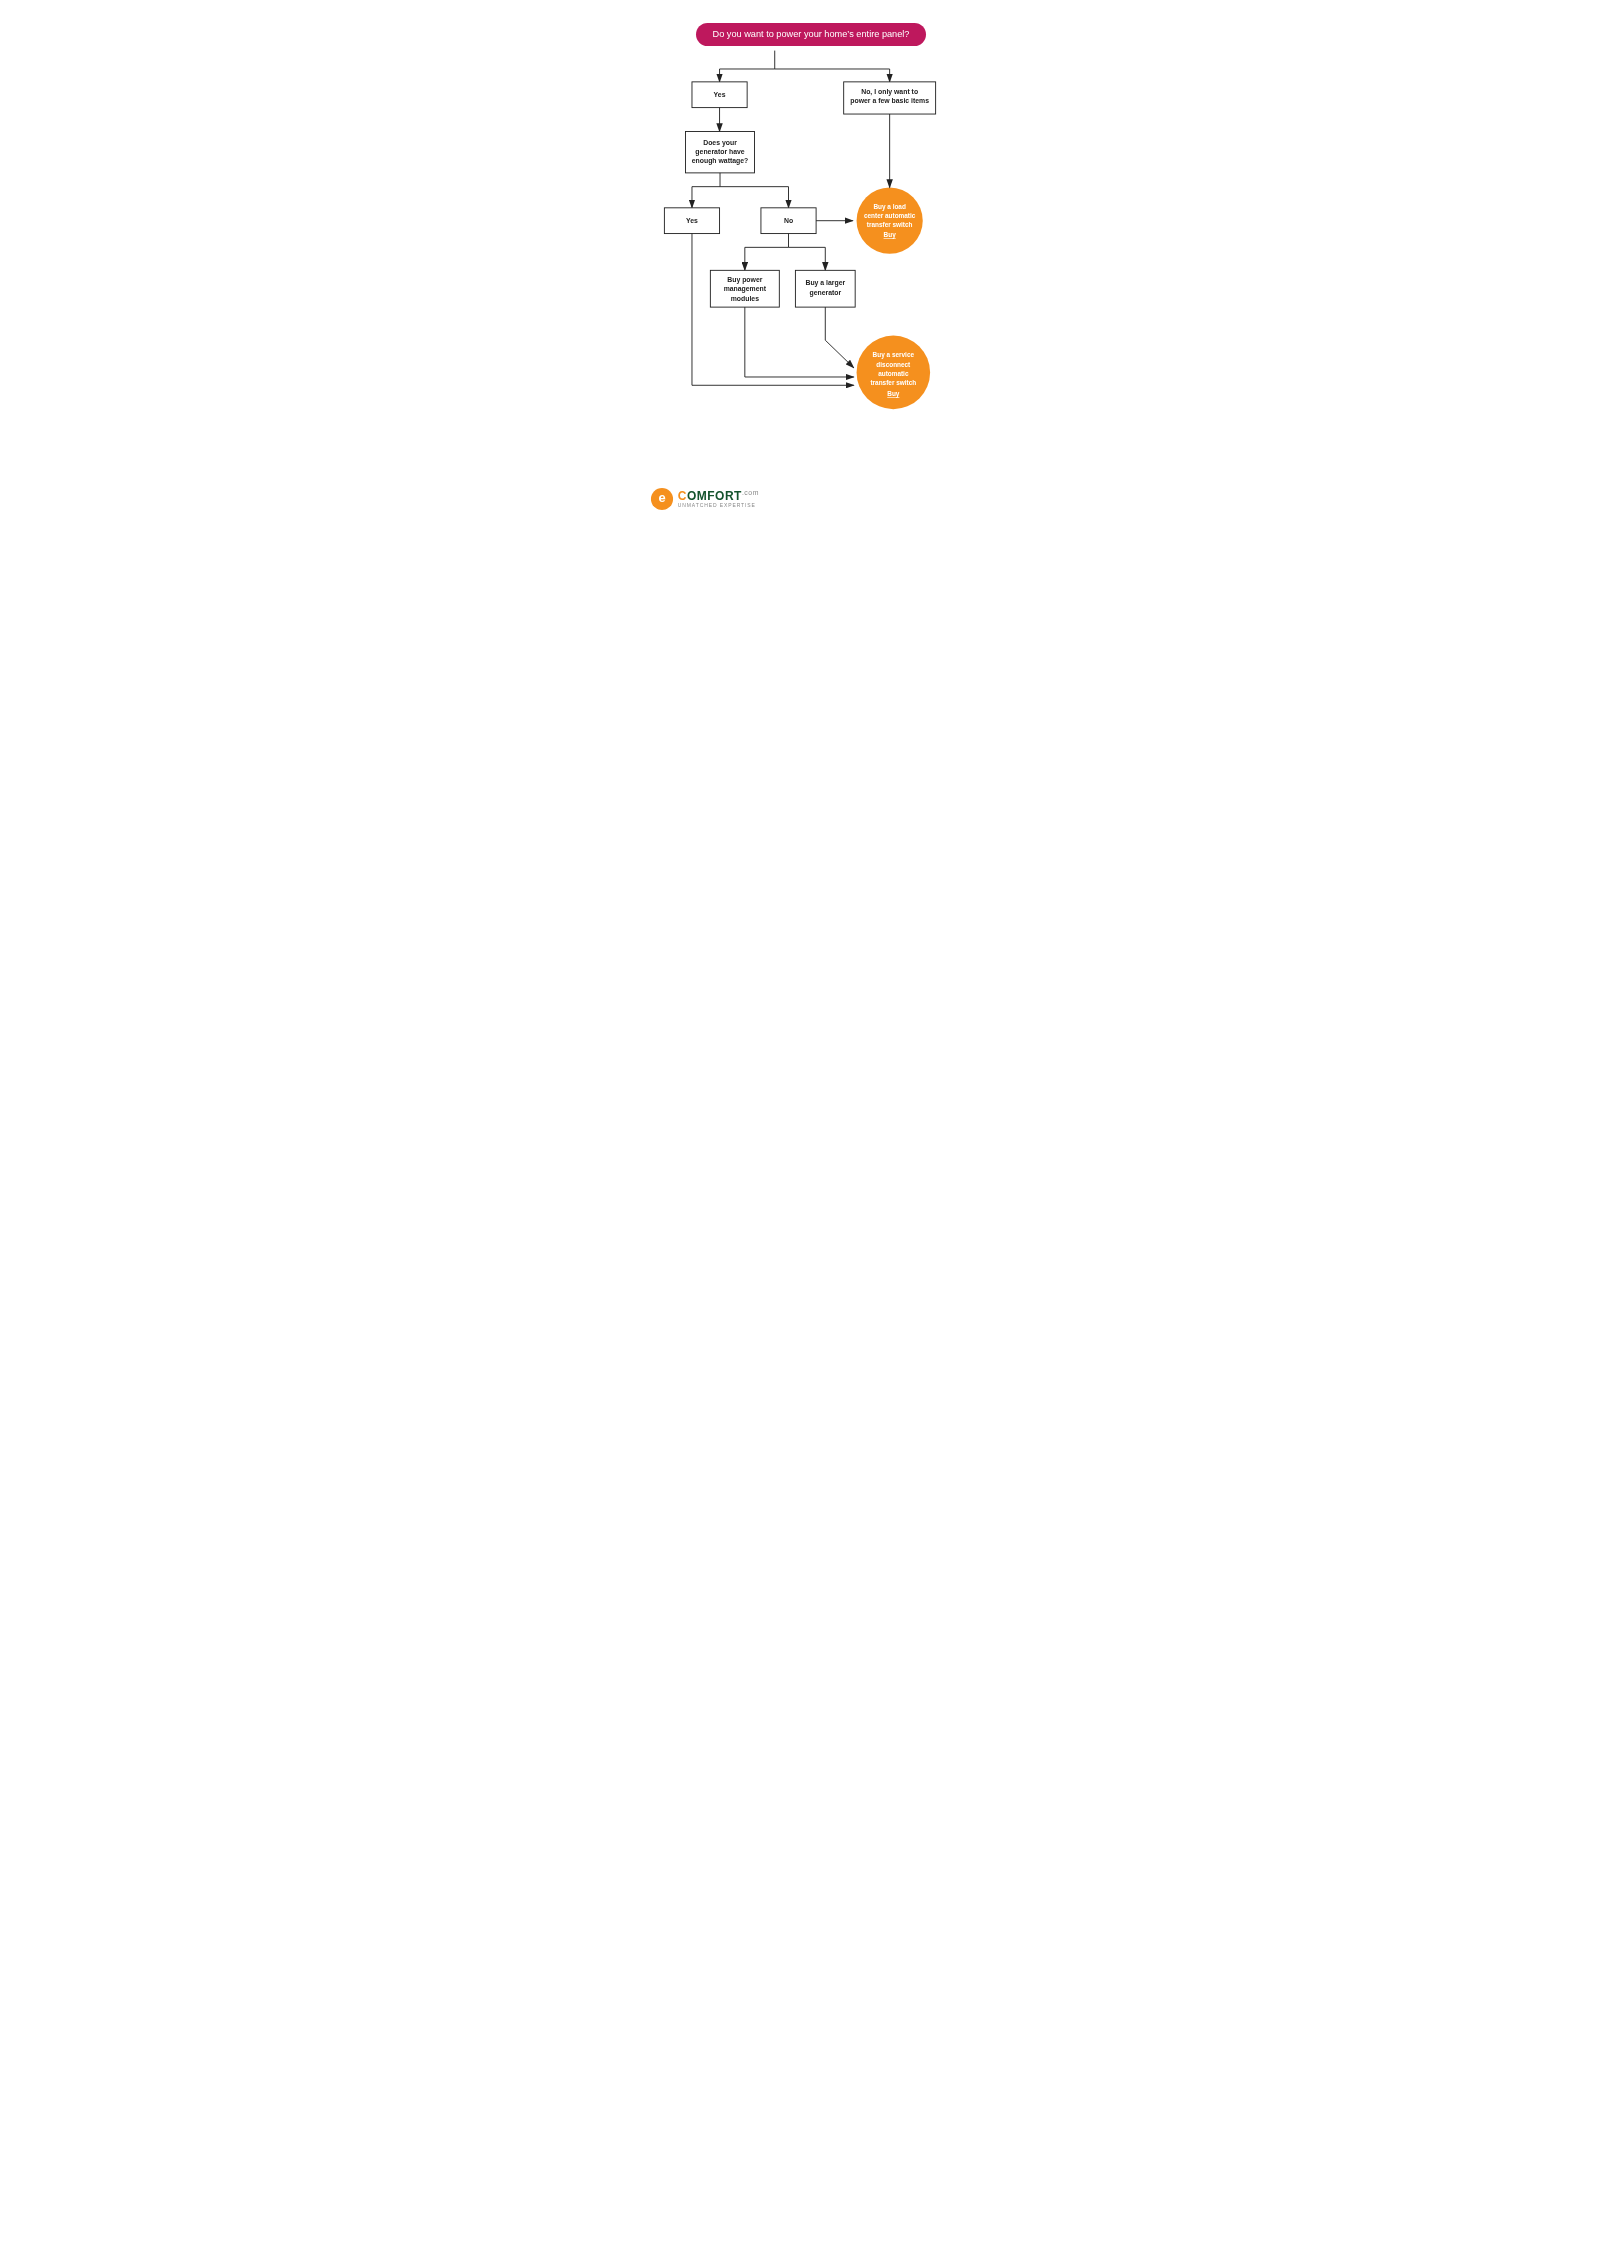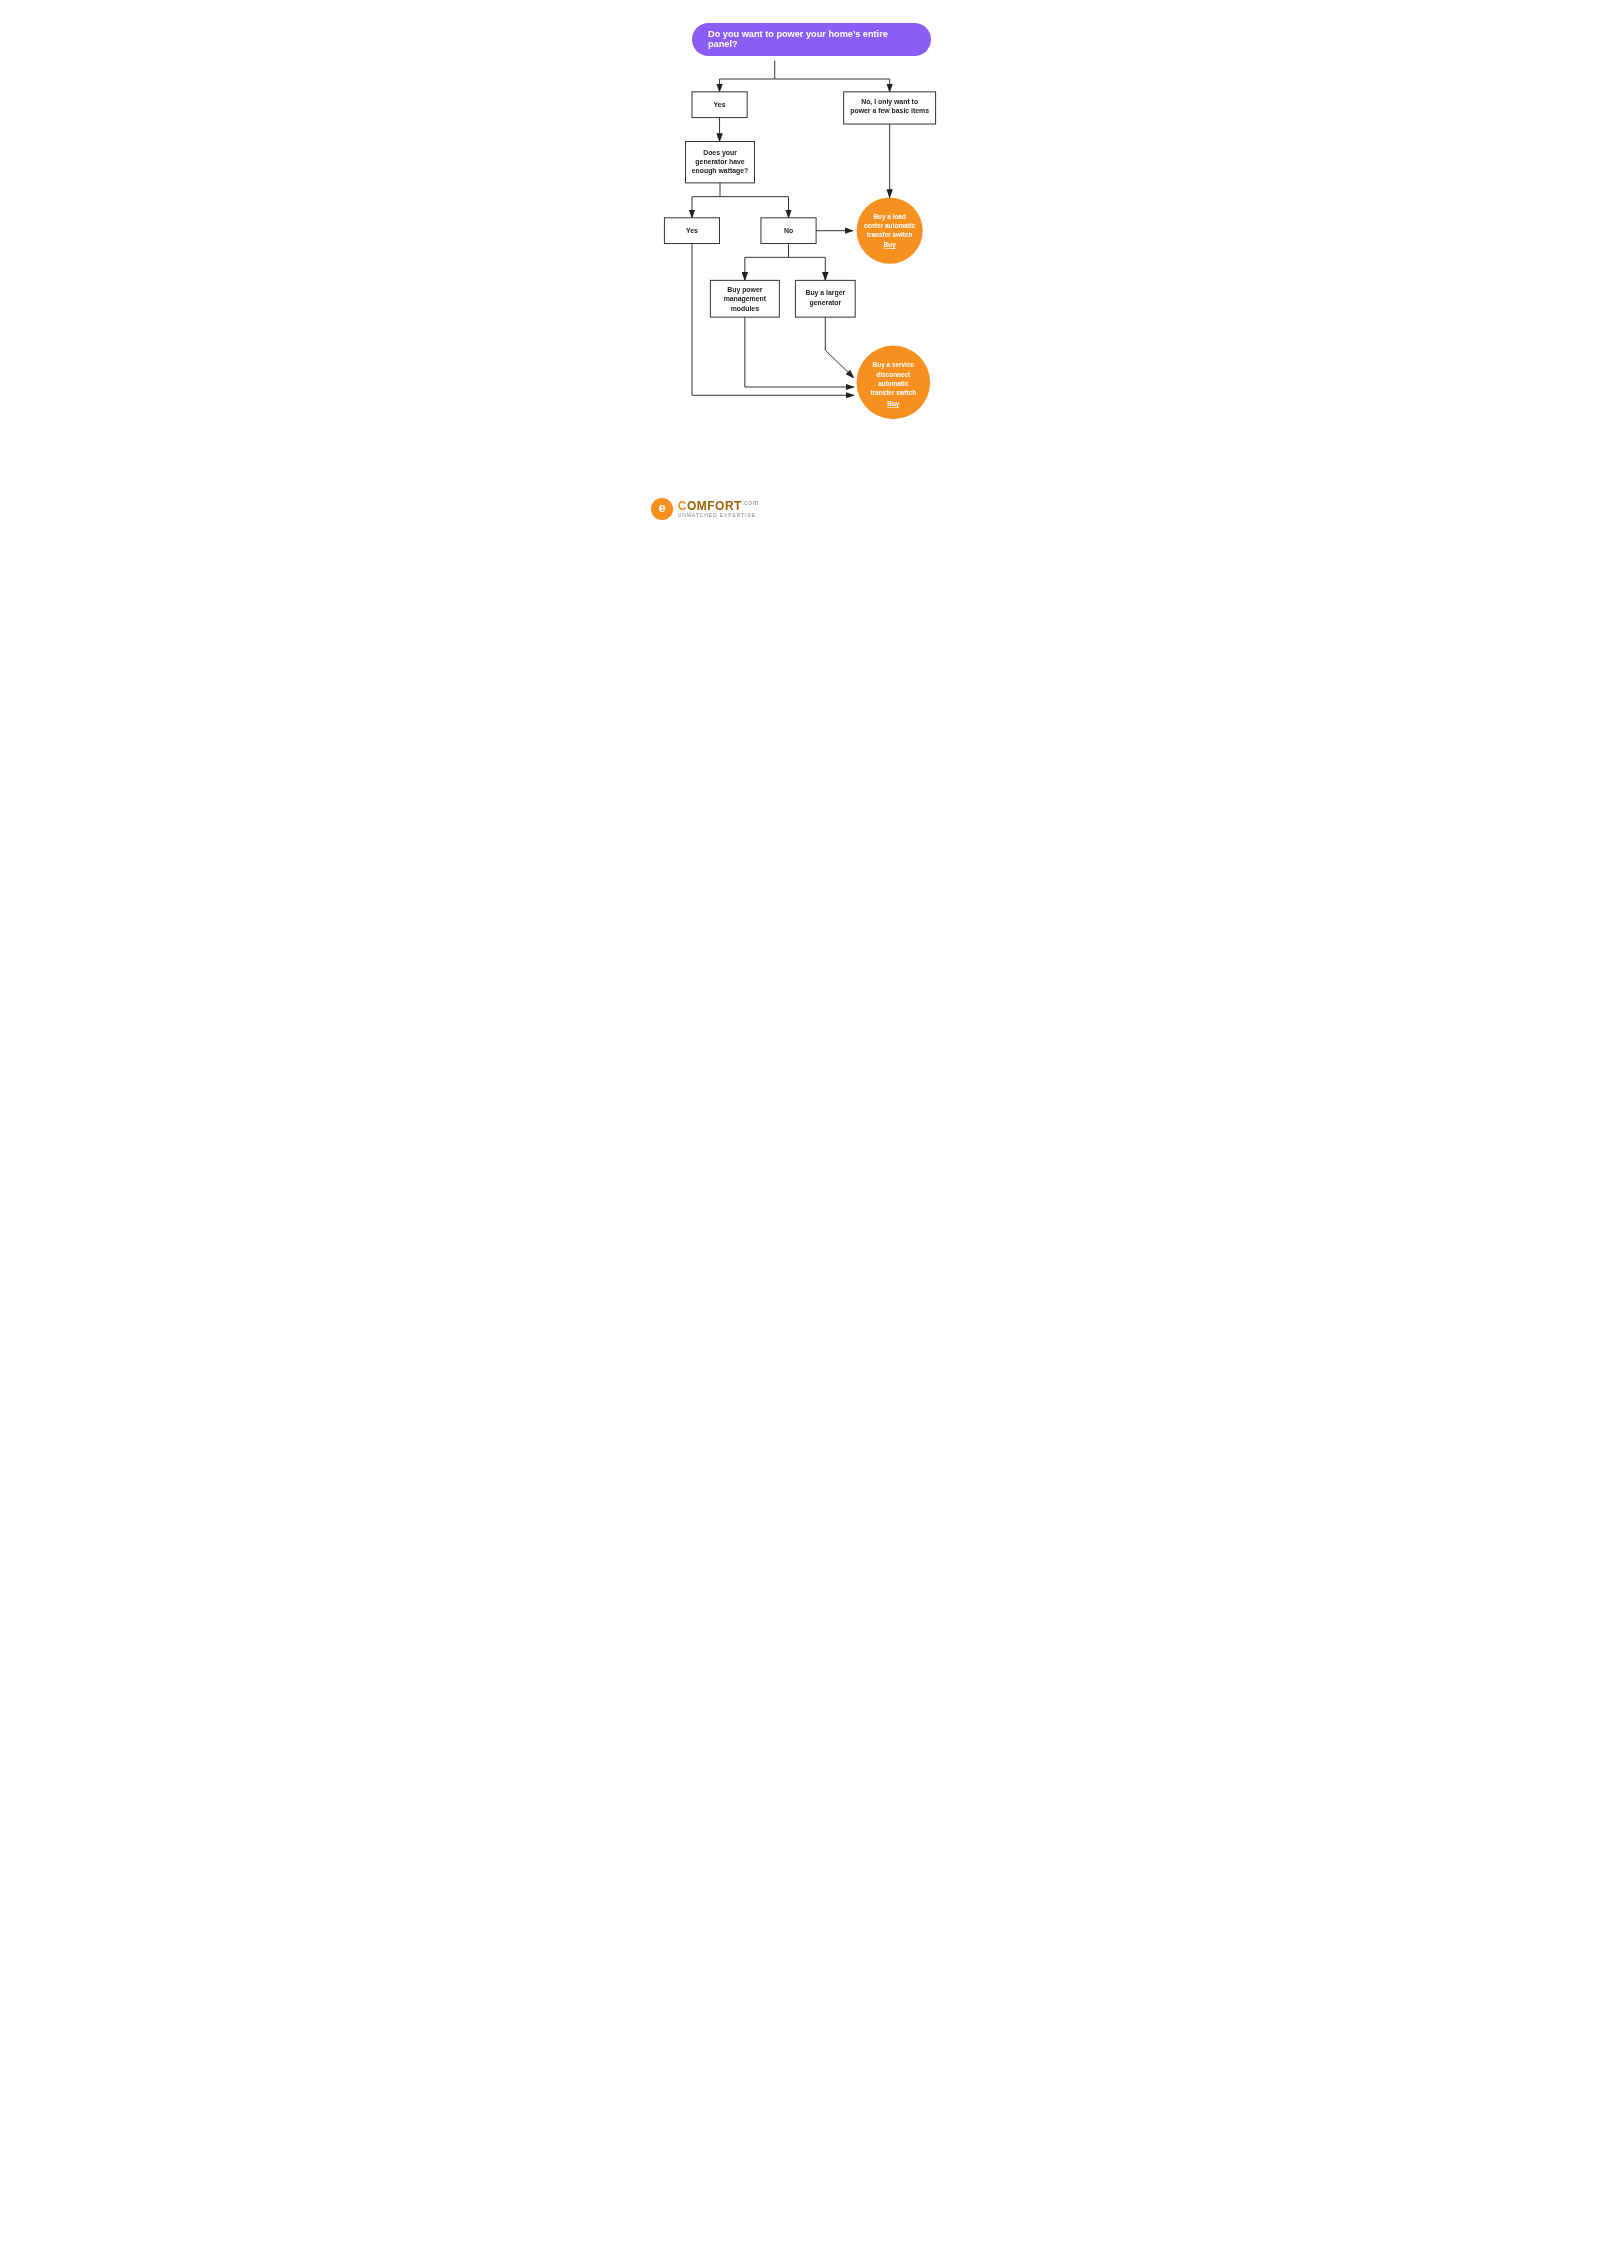--- a/index.html
+++ b/index.html
@@ -19,27 +19,27 @@
     }
 
     
     .top-question {
       display: flex;
       justify-content: center;
       margin-top: 13.8px;
       margin-bottom: 0;
     }
     .question-bubble {
-      background: #8b5cf6;
+      background: #be185d;
       border-radius: 18.4px;
       padding: 6.4px 16.5px;
       color: #fff;
       font-size: 9.2px;
-      font-weight: bold;
-      text-align: left;
+      font-weight: normal;
+      text-align: center;
       max-width: 239px;
     }
 
     
     .flowchart-svg {
       width: 100%;
       display: block;
     }
 
     
@@ -218,20 +218,20 @@
   </svg>
 
   <div class="logo-area">
 
     <svg class="logo-icon" viewBox="0 0 52 52">
       <circle cx="26" cy="26" r="24" fill="#f5901e"></circle>
       <text x="26" y="33" text-anchor="middle" font-family="Arial" font-size="28" font-weight="bold" fill="#fff">e</text>
     </svg>
     <div class="logo-text-block">
       <div class="logo-main">
-        <span style="color:#f5901e;">C</span><span style="color:#a16207;">OMFORT</span><span class="com-text" style="color:#888; font-size:6.9px; font-weight:normal;">.com</span>
+        <span style="color:#f5901e;">C</span><span style="color:#14532d;">OMFORT</span><span class="com-text" style="color:#888; font-size:6.9px; font-weight:normal;">.com</span>
       </div>
       <div class="logo-sub">Unmatched Expertise</div>
     </div>
   </div>
 
 </div>
 
 
 </body></html>

